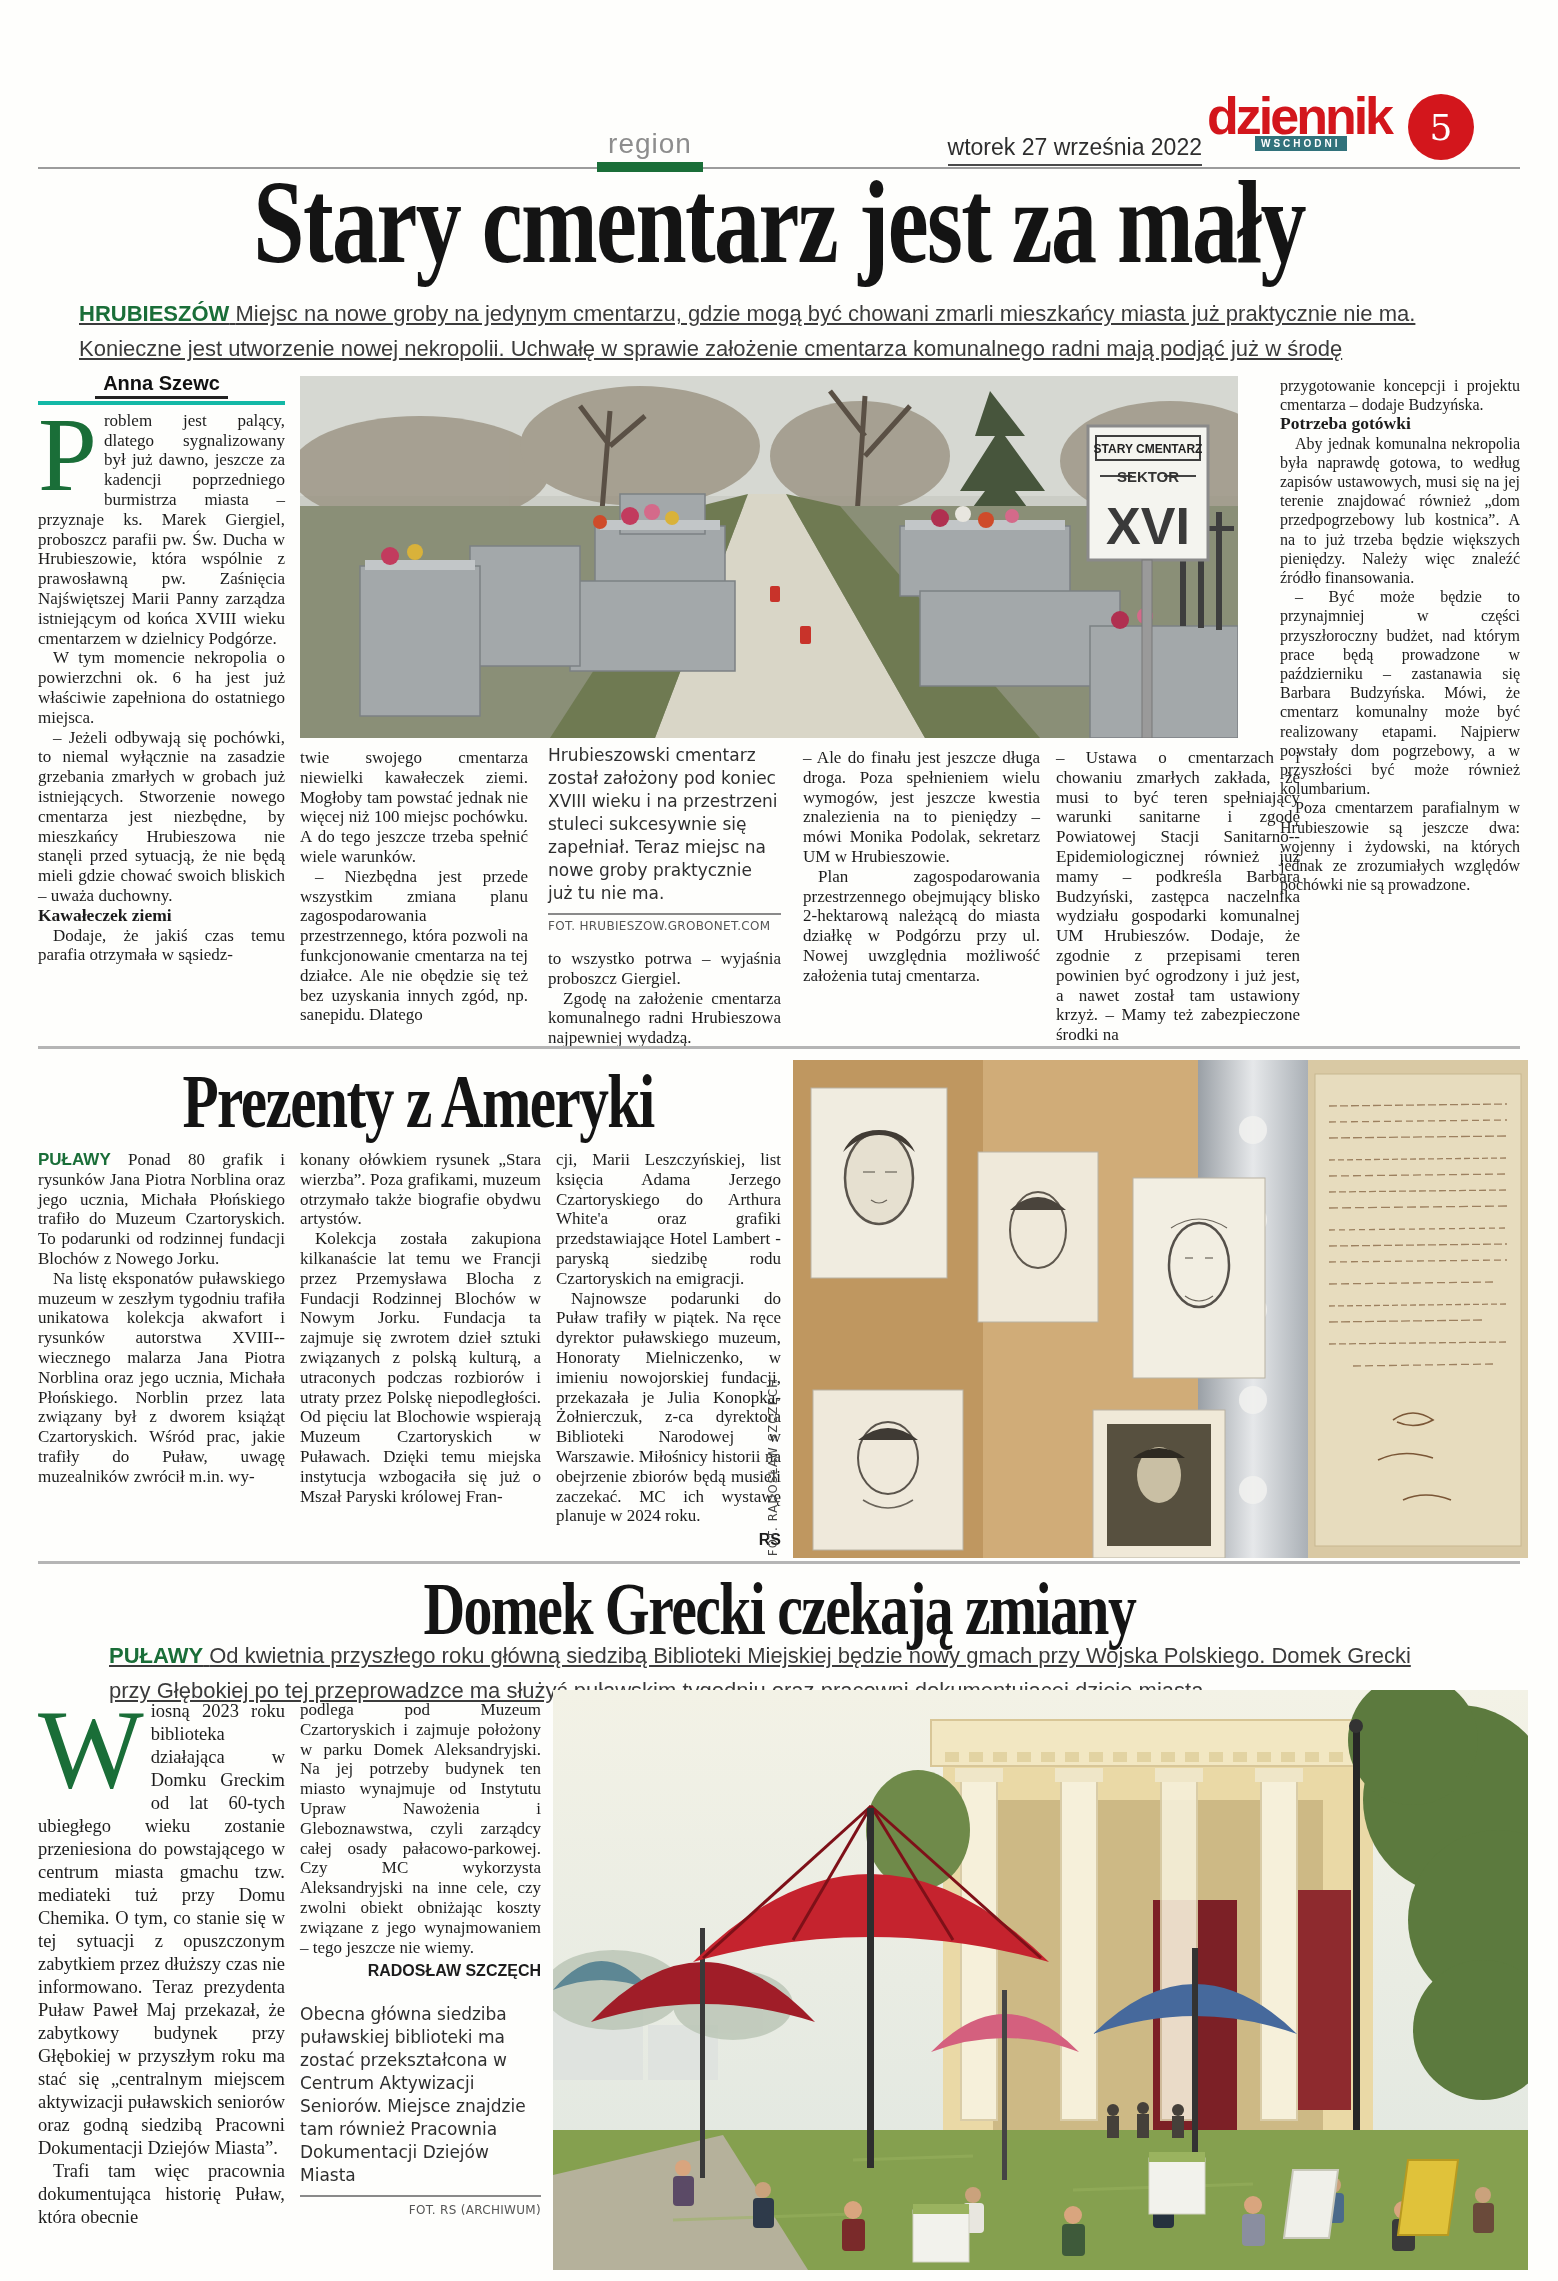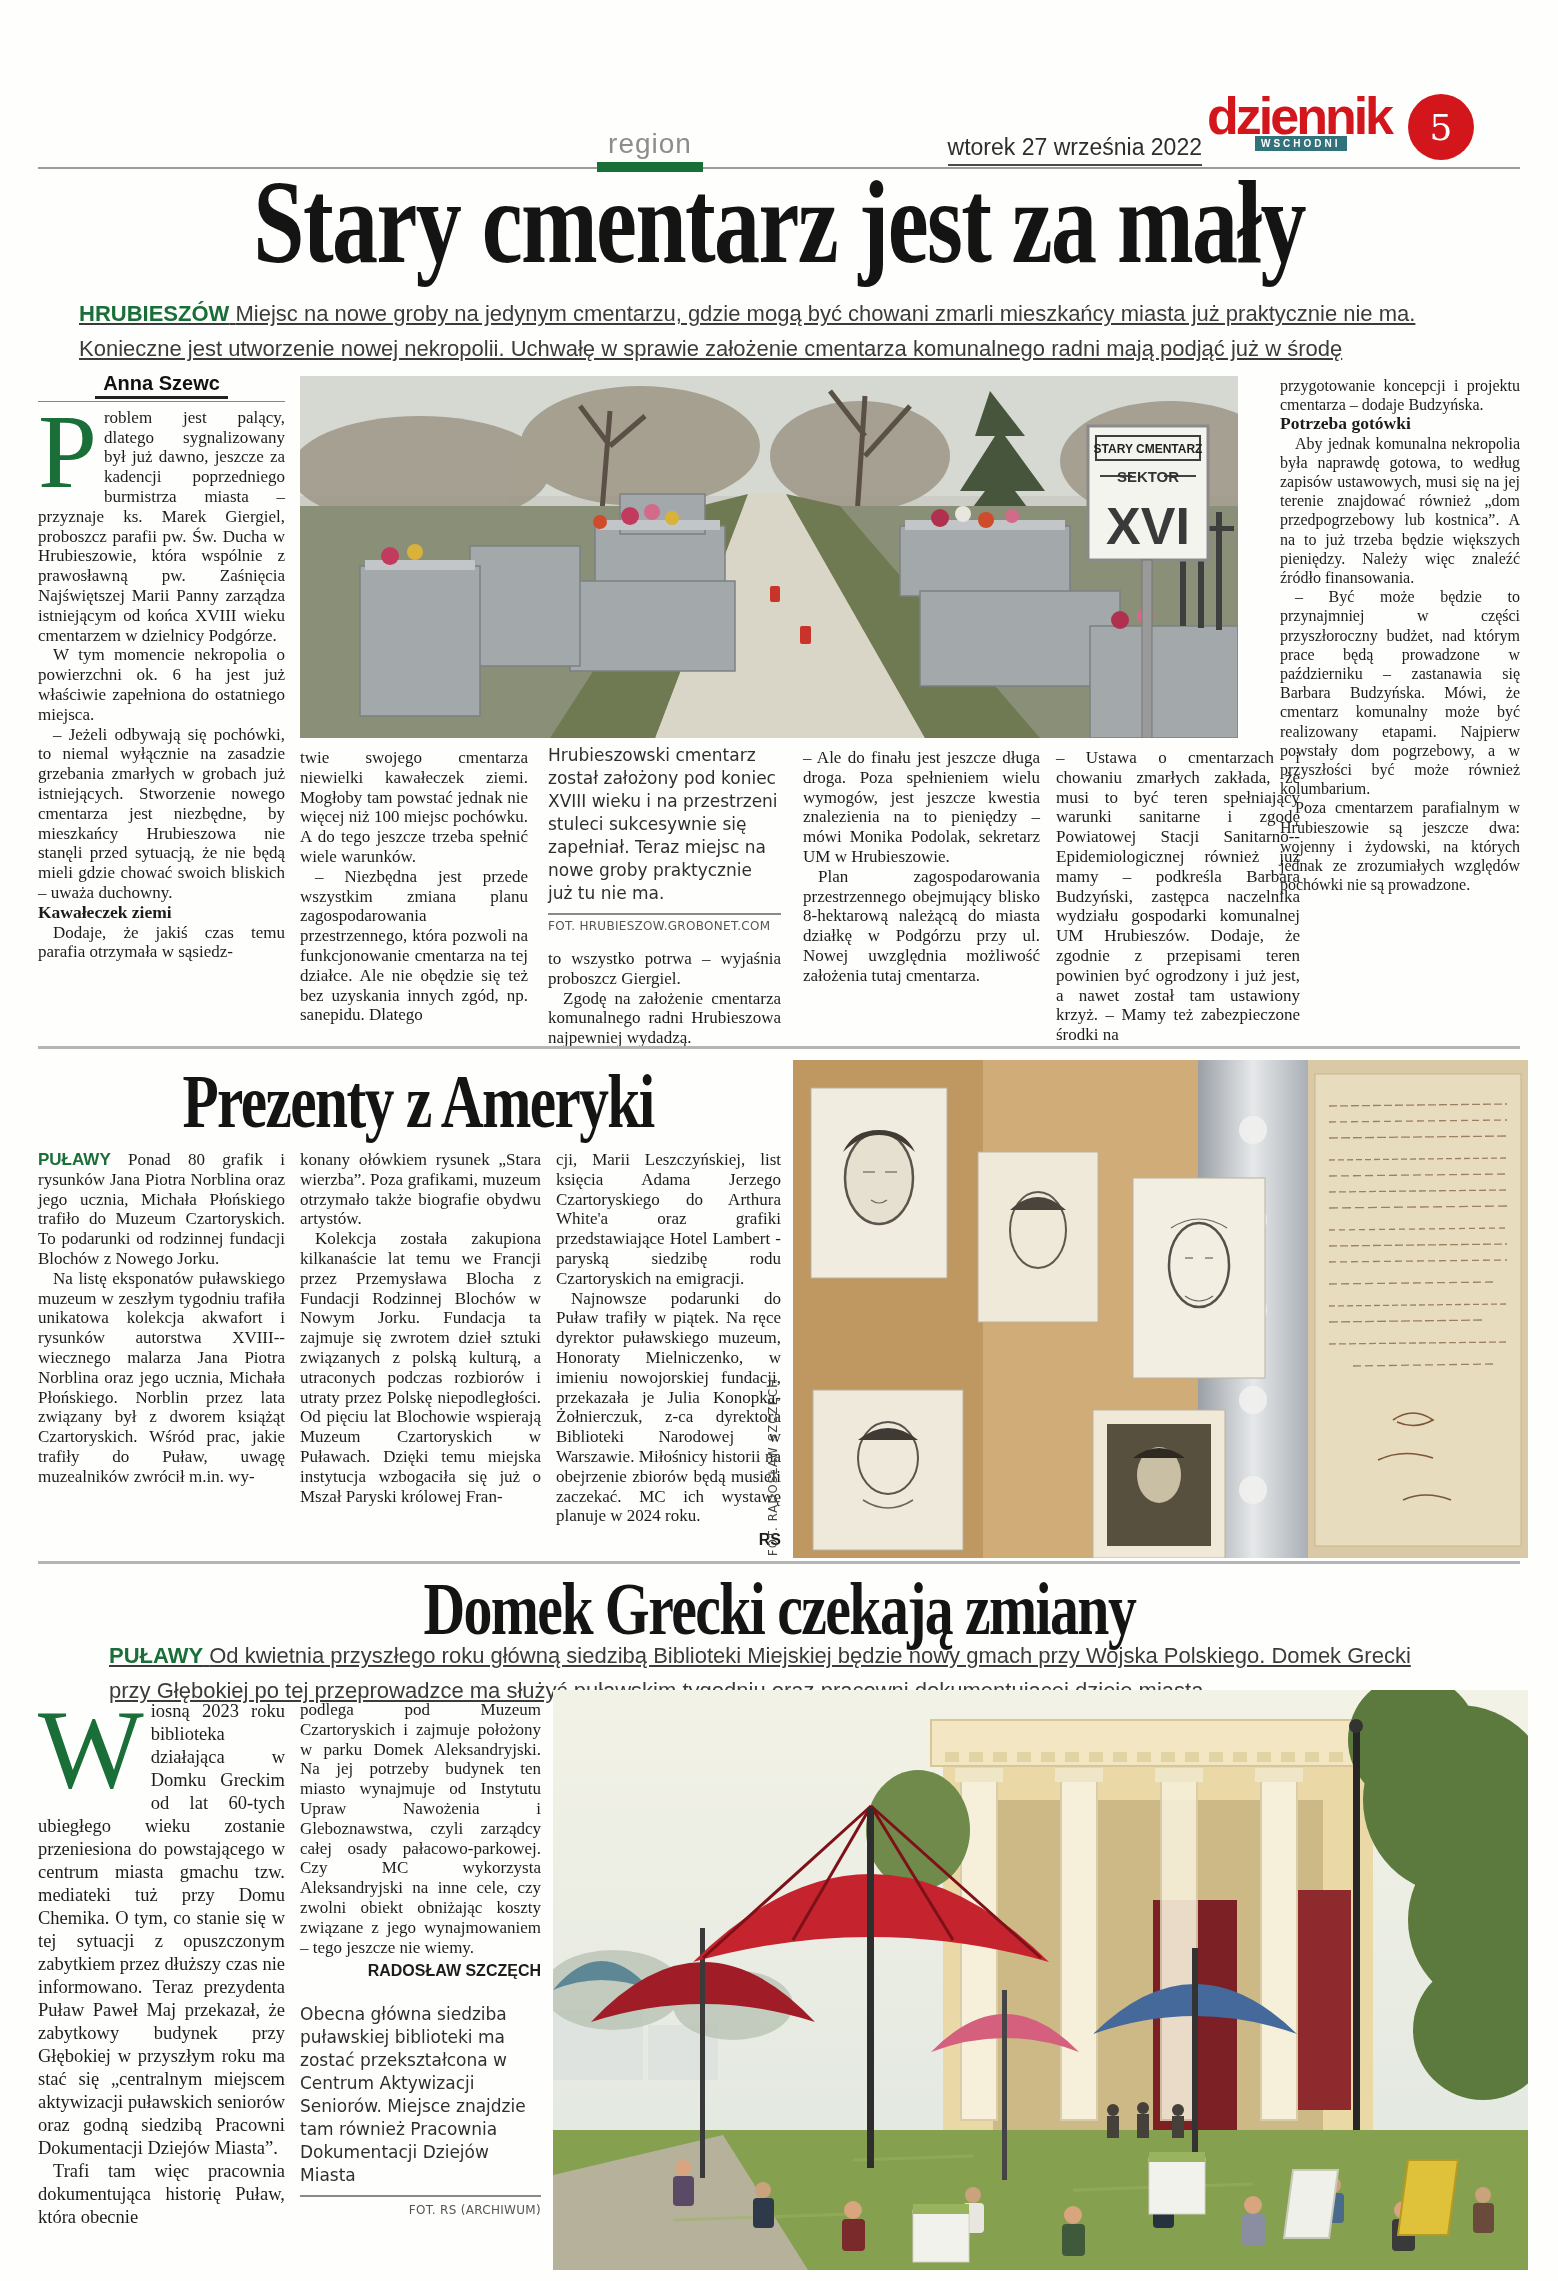--- a/index.html
+++ b/index.html
@@ -36,21 +36,21 @@
   .lead3 { top:1638px; left:109px; width:1340px; }
   .tag { color:#1a6e38; font-weight:700; font-family:"Liberation Sans", sans-serif; }
 
   
   .col { text-align:justify; font-size:17px; line-height:19.8px; }
   .col p { margin:0; }
   .col p.ind { text-indent:15px; }
   .small { font-size:16px; line-height:19.2px; }
   .big   { font-size:18.5px; line-height:23px; }
   .byline { text-align:center; font-family:"Liberation Sans", sans-serif; font-size:20px; font-weight:700;
-        color:#111; border-bottom:1px solid #14b8a6; padding-bottom:7px; margin-bottom:6px; }
+        color:#111; border-bottom:4px solid #14b8a6; padding-bottom:7px; margin-bottom:6px; }
   .byline span { border-bottom:3px solid #222; padding:0 8px 2px; }
   .dc { float:left; color:#1a6e38; font-family:"Liberation Serif", serif; }
   .dc-p { font-size:106px; line-height:80px; margin:4px 7px 0 0; }
   .dc-w { font-size:112px; line-height:88px; margin:5px 7px 0 0; }
   .subhead { font-weight:700; font-size:17.5px; margin:10px 0 3px; text-indent:0 !important; }
   .sig { text-align:right; font-family:"Liberation Sans", sans-serif; font-weight:700; font-size:16px; margin-top:4px; }
   .caption { font-family:"DejaVu Sans", sans-serif; font-size:17px; line-height:23px; color:#2f2f2f; text-align:left; }
   .caption-rule { height:2px; background:#8a8a8a; margin:8px 0 4px; }
   .credit { font-family:"DejaVu Sans", sans-serif; font-size:12px; color:#555; letter-spacing:.3px; }
   .credit-right { text-align:right; }
@@ -180,21 +180,21 @@
     <div class="caption">Hrubieszowski cmentarz został założony pod koniec XVIII wieku i na przestrzeni stuleci sukcesywnie się zapełniał. Teraz miejsc na nowe groby praktycznie już tu nie ma.</div>
     <div class="caption-rule"></div>
     <div class="credit">FOT. HRUBIESZOW.GROBONET.COM</div>
     <div class="col" style="margin-top:16px;">
       <p>to wszystko potrwa – wyjaśnia proboszcz Giergiel.</p>
       <p class="ind">Zgodę na założenie cmentarza komunalnego radni Hrubieszowa najpewniej wydadzą.</p>
     </div>
   </div>
   <div class="abs col" style="left:803px; top:748px; width:237px;">
     <p>– Ale do finału jest jeszcze długa droga. Poza spełnieniem wielu wymogów, jest jeszcze kwestia znalezienia na to pieniędzy – mówi Monika Podolak, sekretarz UM w Hrubieszowie.</p>
-    <p class="ind">Plan zagospodarowania przestrzennego obejmujący blisko 8-hektarową należącą do miasta działkę w Podgórzu przy ul. Nowej uwzględnia możliwość założenia tutaj cmentarza.</p>
+    <p class="ind">Plan zagospodarowania przestrzennego obejmujący blisko 2-hektarową należącą do miasta działkę w Podgórzu przy ul. Nowej uwzględnia możliwość założenia tutaj cmentarza.</p>
   </div>
   <div class="abs col" style="left:1056px; top:748px; width:244px;">
     <p>– Ustawa o cmentarzach i chowaniu zmarłych zakłada, że musi to być teren spełniający warunki sanitarne i zgodę Powiatowej Stacji Sanitarno--Epidemiologicznej również już mamy – podkreśla Barbara Budzyński, zastępca naczelnika wydziału gospodarki komunalnej UM Hrubieszów. Dodaje, że zgodnie z przepisami teren powinien być ogrodzony i już jest, a nawet został tam ustawiony krzyż. – Mamy też zabezpieczone środki na</p>
   </div>
 
   <div class="abs rule-thick" style="top:1046px;"></div>
 
   <div class="abs hl hl2"><span>Prezenty z Ameryki</span></div>
 
   <div class="abs col" style="left:38px; top:1150px; width:247px;">

